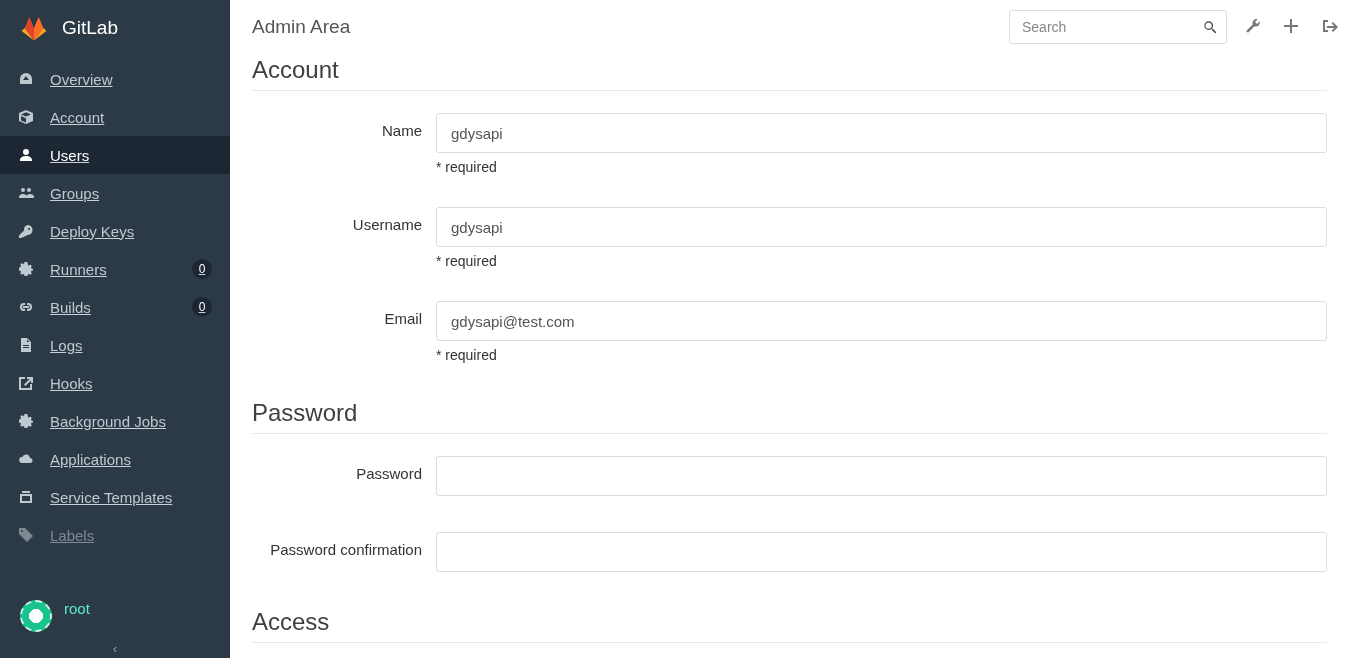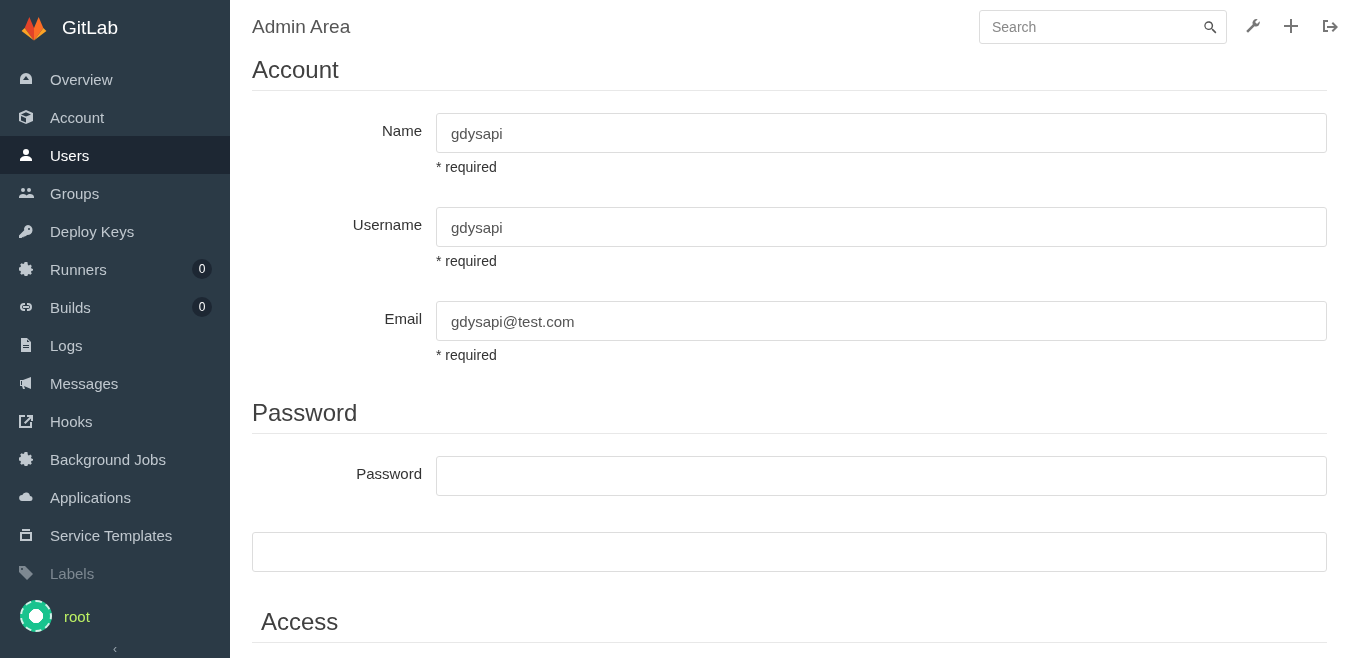--- a/index.html
+++ b/index.html
@@ -3,40 +3,40 @@
 <meta charset="utf-8">
 <style>
   * { box-sizing: border-box; margin: 0; padding: 0; }
   html, body { height: 100%; font-family: "Helvetica Neue", Helvetica, Arial, sans-serif; font-size: 15px; color: #333; }
   body { display: flex; width: 1349px; height: 658px; overflow: hidden; background: #fff; }
 
   
   .sidebar { width: 230px; background: #2b3a46; color: #c8d0d8; display: flex; flex-direction: column; position: relative; overflow:hidden; }
   .brand { display: flex; align-items: center; gap: 14px; padding: 14px 20px 18px 20px; color: #fff; font-size: 19px; font-weight: 400; }
   .logo { width: 28px; height: 28px; }
-  .nav { list-style: none; flex: 1; overflow-y: auto; }
+  .nav { list-style: none; flex: 1; overflow-y: auto; text-decoration: underline; }
   .nav::-webkit-scrollbar { width: 0; }
   .nav-item { display: flex; align-items: center; padding: 0 18px; height: 38px; cursor: pointer; color: #c0c8cf; font-size: 15px; }
   .nav-item.active { background: #1d2733; color: #fff; }
   .nav-item .icon-slot { width: 32px; display: flex; align-items: center; justify-content: flex-start; }
   .nav-item .label { flex: 1; }
   .nav-item .badge { background: #1d2733; color: #fff; border-radius: 10px; min-width: 20px; height: 20px; display:flex; align-items:center; justify-content:center; font-size:12px; padding:0 6px;}
   .nav-icon { fill: #c0c8cf; }
   .nav-item.active .nav-icon { fill: #fff; }
 
-  .user-footer { position: absolute; bottom: 18px; left: 0; right: 0; display:flex; align-items:center; gap:12px; padding: 8px 20px; color:#bef264; cursor:pointer; }
+  .user-footer { position: absolute; bottom: 18px; left: 0; right: 0; display:flex; align-items:flex-start; gap:12px; padding: 8px 20px; color:#5eead4; cursor:pointer; }
   .avatar { width:32px; height:32px; border-radius:50%; background: radial-gradient(circle at center, #fff 35%, transparent 36%), conic-gradient(#19c38e 0 100%); border: 2px dashed rgba(255,255,255,.8); box-sizing:border-box;}
   .collapse-caret { position:absolute; bottom:0; left:50%; transform:translateX(-50%); color:#9aa6af; font-size:12px; padding:2px; cursor:pointer;}
 
   
   .main { flex: 1; display: flex; flex-direction: column; background:#fff; }
   .topbar { display:flex; align-items:center; padding: 10px 6px 8px 22px; gap: 14px; }
   .topbar-title { font-size: 19px; color:#555; font-weight:400; flex:0 0 auto; }
   .topbar-spacer { flex:1; }
-  .search-wrap { position: relative; width: 248px; }
+  .search-wrap { position: relative; width: 218px; }
   .search-input { width: 100%; height: 34px; border:1px solid #ddd; border-radius:3px; padding: 6px 34px 6px 12px; font-size:14px; color:#555; outline:none; }
   .search-input::placeholder { color:#888; }
   .search-icon { position:absolute; right:10px; top:50%; transform:translateY(-50%); color:#666; }
   .top-icon { color:#777; cursor:pointer; padding:4px; }
 
   .content { flex:1; overflow-y:auto; padding: 0 22px 20px 22px; }
   .section-title { font-size: 24px; color:#404040; font-weight:500; margin: 14px 0 6px 0; }
   .section-rule { border:none; border-top:1px solid #e8e8e8; margin-bottom: 22px; }
 
   .form-row { display:flex; align-items:flex-start; margin-bottom: 10px; }
@@ -125,28 +125,20 @@
       <span class="icon-slot">
           <svg class="nav-icon" width="16" height="16" viewBox="0 0 16 16">
             <path d="M3 1v14h10V5l-4-4zm6 1.5L11.5 5H9zM5 8h6v1H5zm0 2h6v1H5z"></path>
           </svg>
         </span>
       <span class="label">Logs</span>
     </li>
     <li class="nav-item">
       <span class="icon-slot">
           <svg class="nav-icon" width="16" height="16" viewBox="0 0 16 16">
-            <path d="M13 2 5 5H2v6h2l1 3h2l-1-3 7 3zM3 6h1v4H3z"></path>
-          </svg>
-        </span>
-      <span class="label">Messages</span>
-    </li>
-    <li class="nav-item">
-      <span class="icon-slot">
-          <svg class="nav-icon" width="16" height="16" viewBox="0 0 16 16">
             <path d="M12 9v4H3V4h4V2H1v13h13V9zM9 2v2h2.6L6 9.6 7.4 11 13 5.4V8h2V2z"></path>
           </svg>
         </span>
       <span class="label">Hooks</span>
     </li>
     <li class="nav-item">
       <span class="icon-slot">
           <svg class="nav-icon" width="16" height="16" viewBox="0 0 16 16">
             <path d="M8 5a3 3 0 1 0 3 3 3 3 0 0 0-3-3zm7 3-1.6-.5a5.5 5.5 0 0 0-.4-1l.8-1.5-1.4-1.4-1.5.8a5.5 5.5 0 0 0-1-.4L9.4 1H6.6l-.5 1.6a5.5 5.5 0 0 0-1 .4l-1.5-.8L2.2 3.6l.8 1.5a5.5 5.5 0 0 0-.4 1L1 6.6v2.8l1.6.5a5.5 5.5 0 0 0 .4 1l-.8 1.5 1.4 1.4 1.5-.8a5.5 5.5 0 0 0 1 .4l.5 1.6h2.8l.5-1.6a5.5 5.5 0 0 0 1-.4l1.5.8 1.4-1.4-.8-1.5a5.5 5.5 0 0 0 .4-1L15 9.4z"></path>
           </svg>
@@ -248,22 +240,23 @@
     <div class="form-row">
       <div class="form-label">Password</div>
       <div class="form-field field-block">
         <input class="text-input" type="password" value="" style="">
       </div>
     </div>
 
     <div class="divider-space"></div>
 
     <div class="form-row">
+      <div class="form-label">Password confirmation</div>
       <div class="form-field field-block">
         <input class="text-input" type="password" value="" style="">
       </div>
     </div>
 
-    <h2 class="section-title" style="margin-top:28px;margin-left:9px;">Access</h2>
+    <h2 class="section-title" style="margin-top:28px;">Access</h2>
     <hr class="section-rule">
 
   </div>
 </main>
 
 </body></html>

